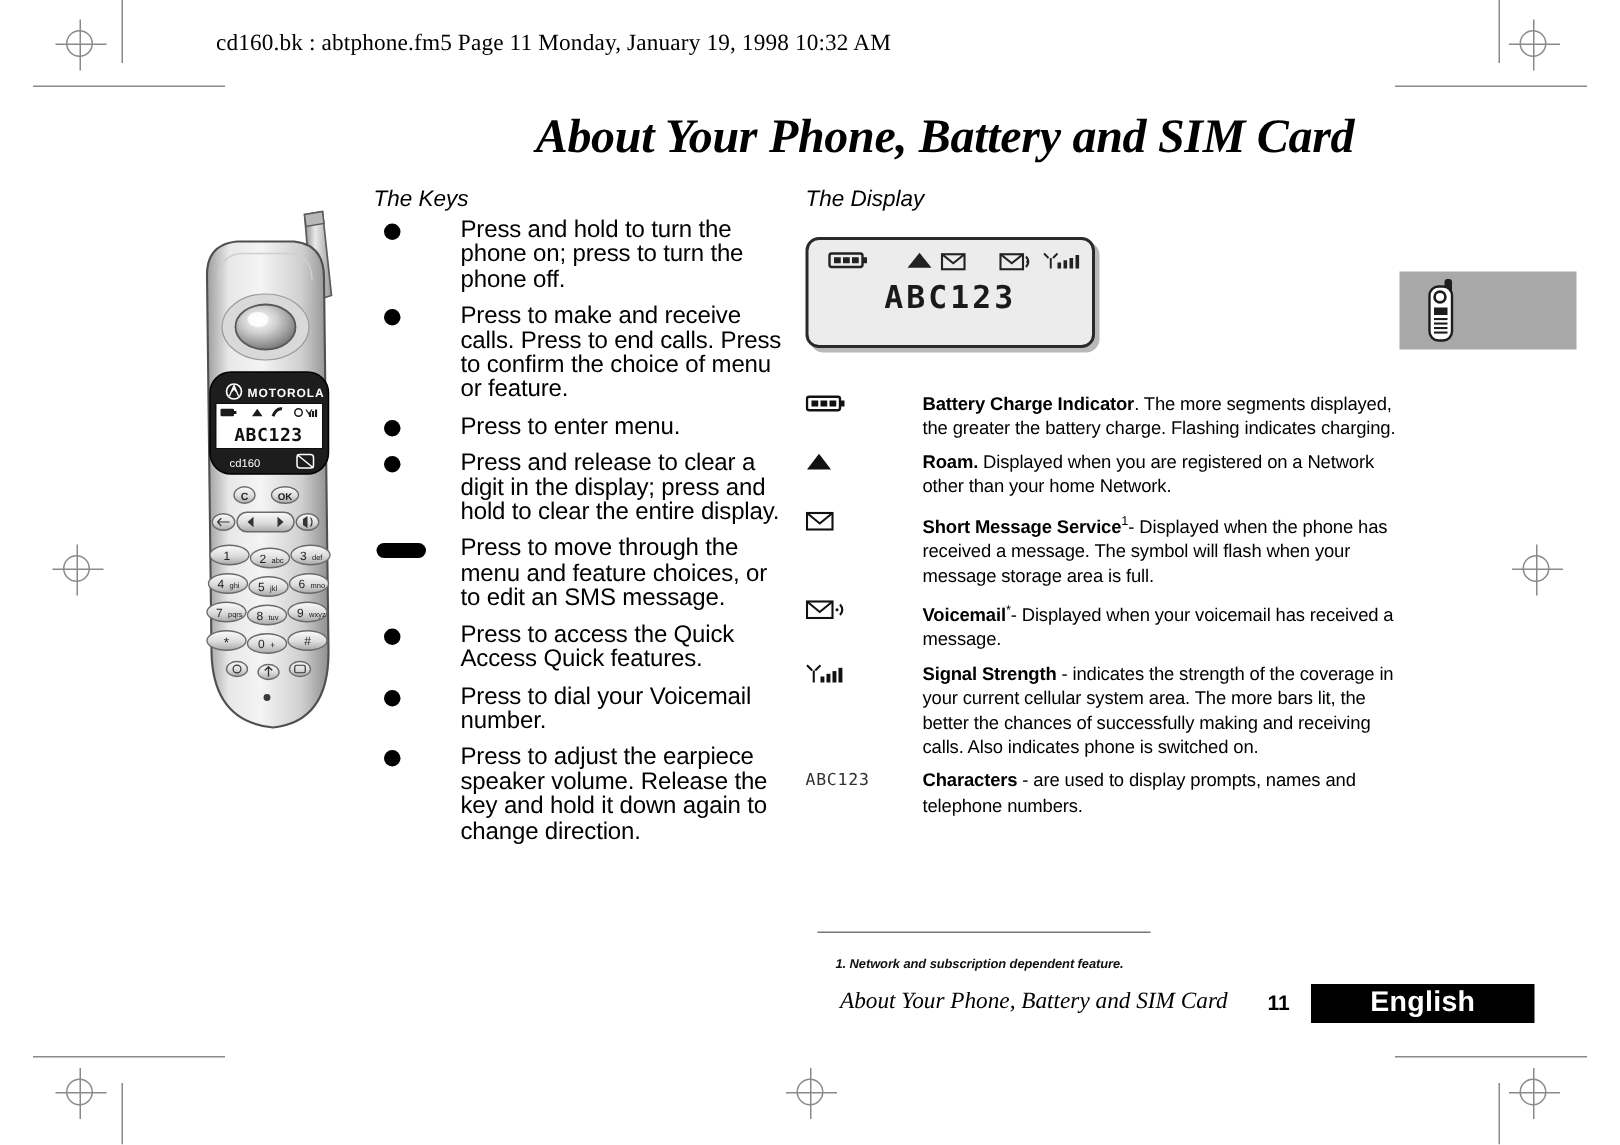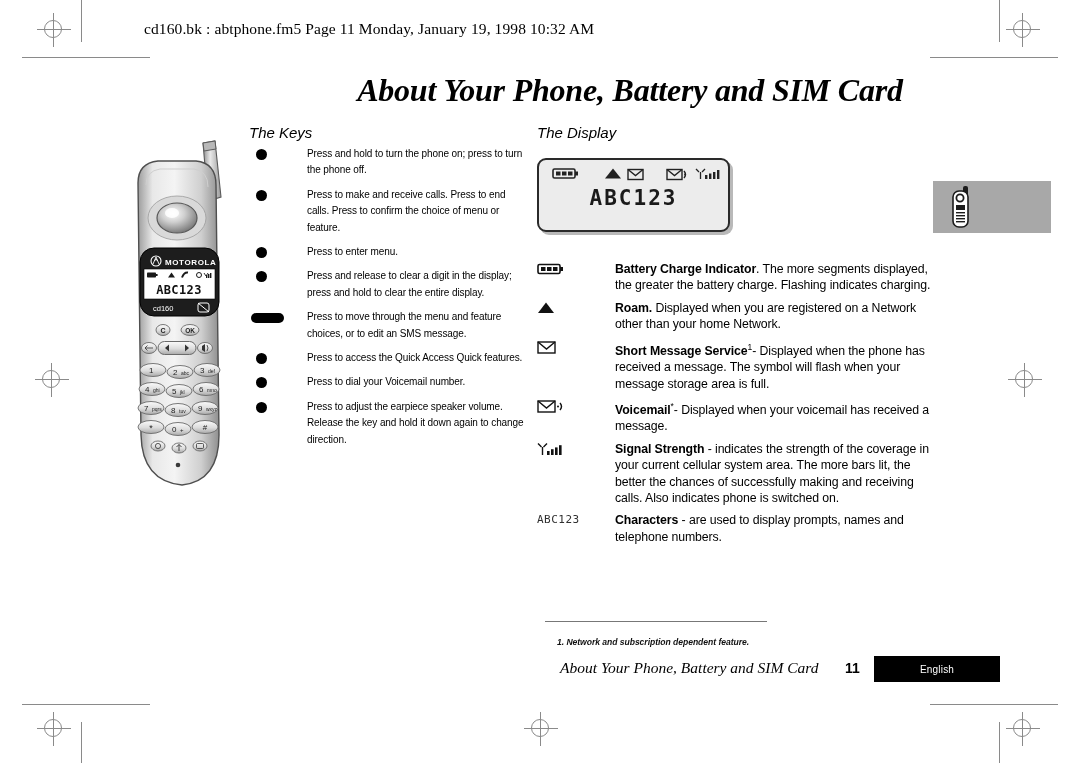--- a/index.html
+++ b/index.html
@@ -108,21 +108,21 @@
   }
   .key-bullet .pill {
     position: absolute;
     left: 2px; top: 4px;
     width: 33px; height: 10px;
     background: #000;
     border-radius: 6px;
   }
   .key-text {
     flex: 1 1 auto;
-    font-size: 10px;
+    font-size: 16px;
     line-height: 16.4px;
     letter-spacing: -0.1px;
   }
 
   
   .phone-wrap {
     position: absolute;
     left: 120px;
     top: 135px;
     width: 130px;
@@ -224,26 +224,26 @@
     position: absolute;
     left: 845px;
     top: 660px;
     font-size: 14px;
     font-weight: bold;
   }
   .footer-lang {
     position: absolute;
     left: 874px;
     top: 656px;
-    width: 126px;
+    width: 149px;
     height: 26px;
     background: #000;
     color: #fff;
-    font-size: 10px;
-    font-weight: normal;
+    font-size: 19px;
+    font-weight: bold;
     display: flex;
     align-items: center;
     justify-content: center;
     letter-spacing: 0.2px;
   }
 
   
   .side-tab {
     position: absolute;
     left: 933px;

